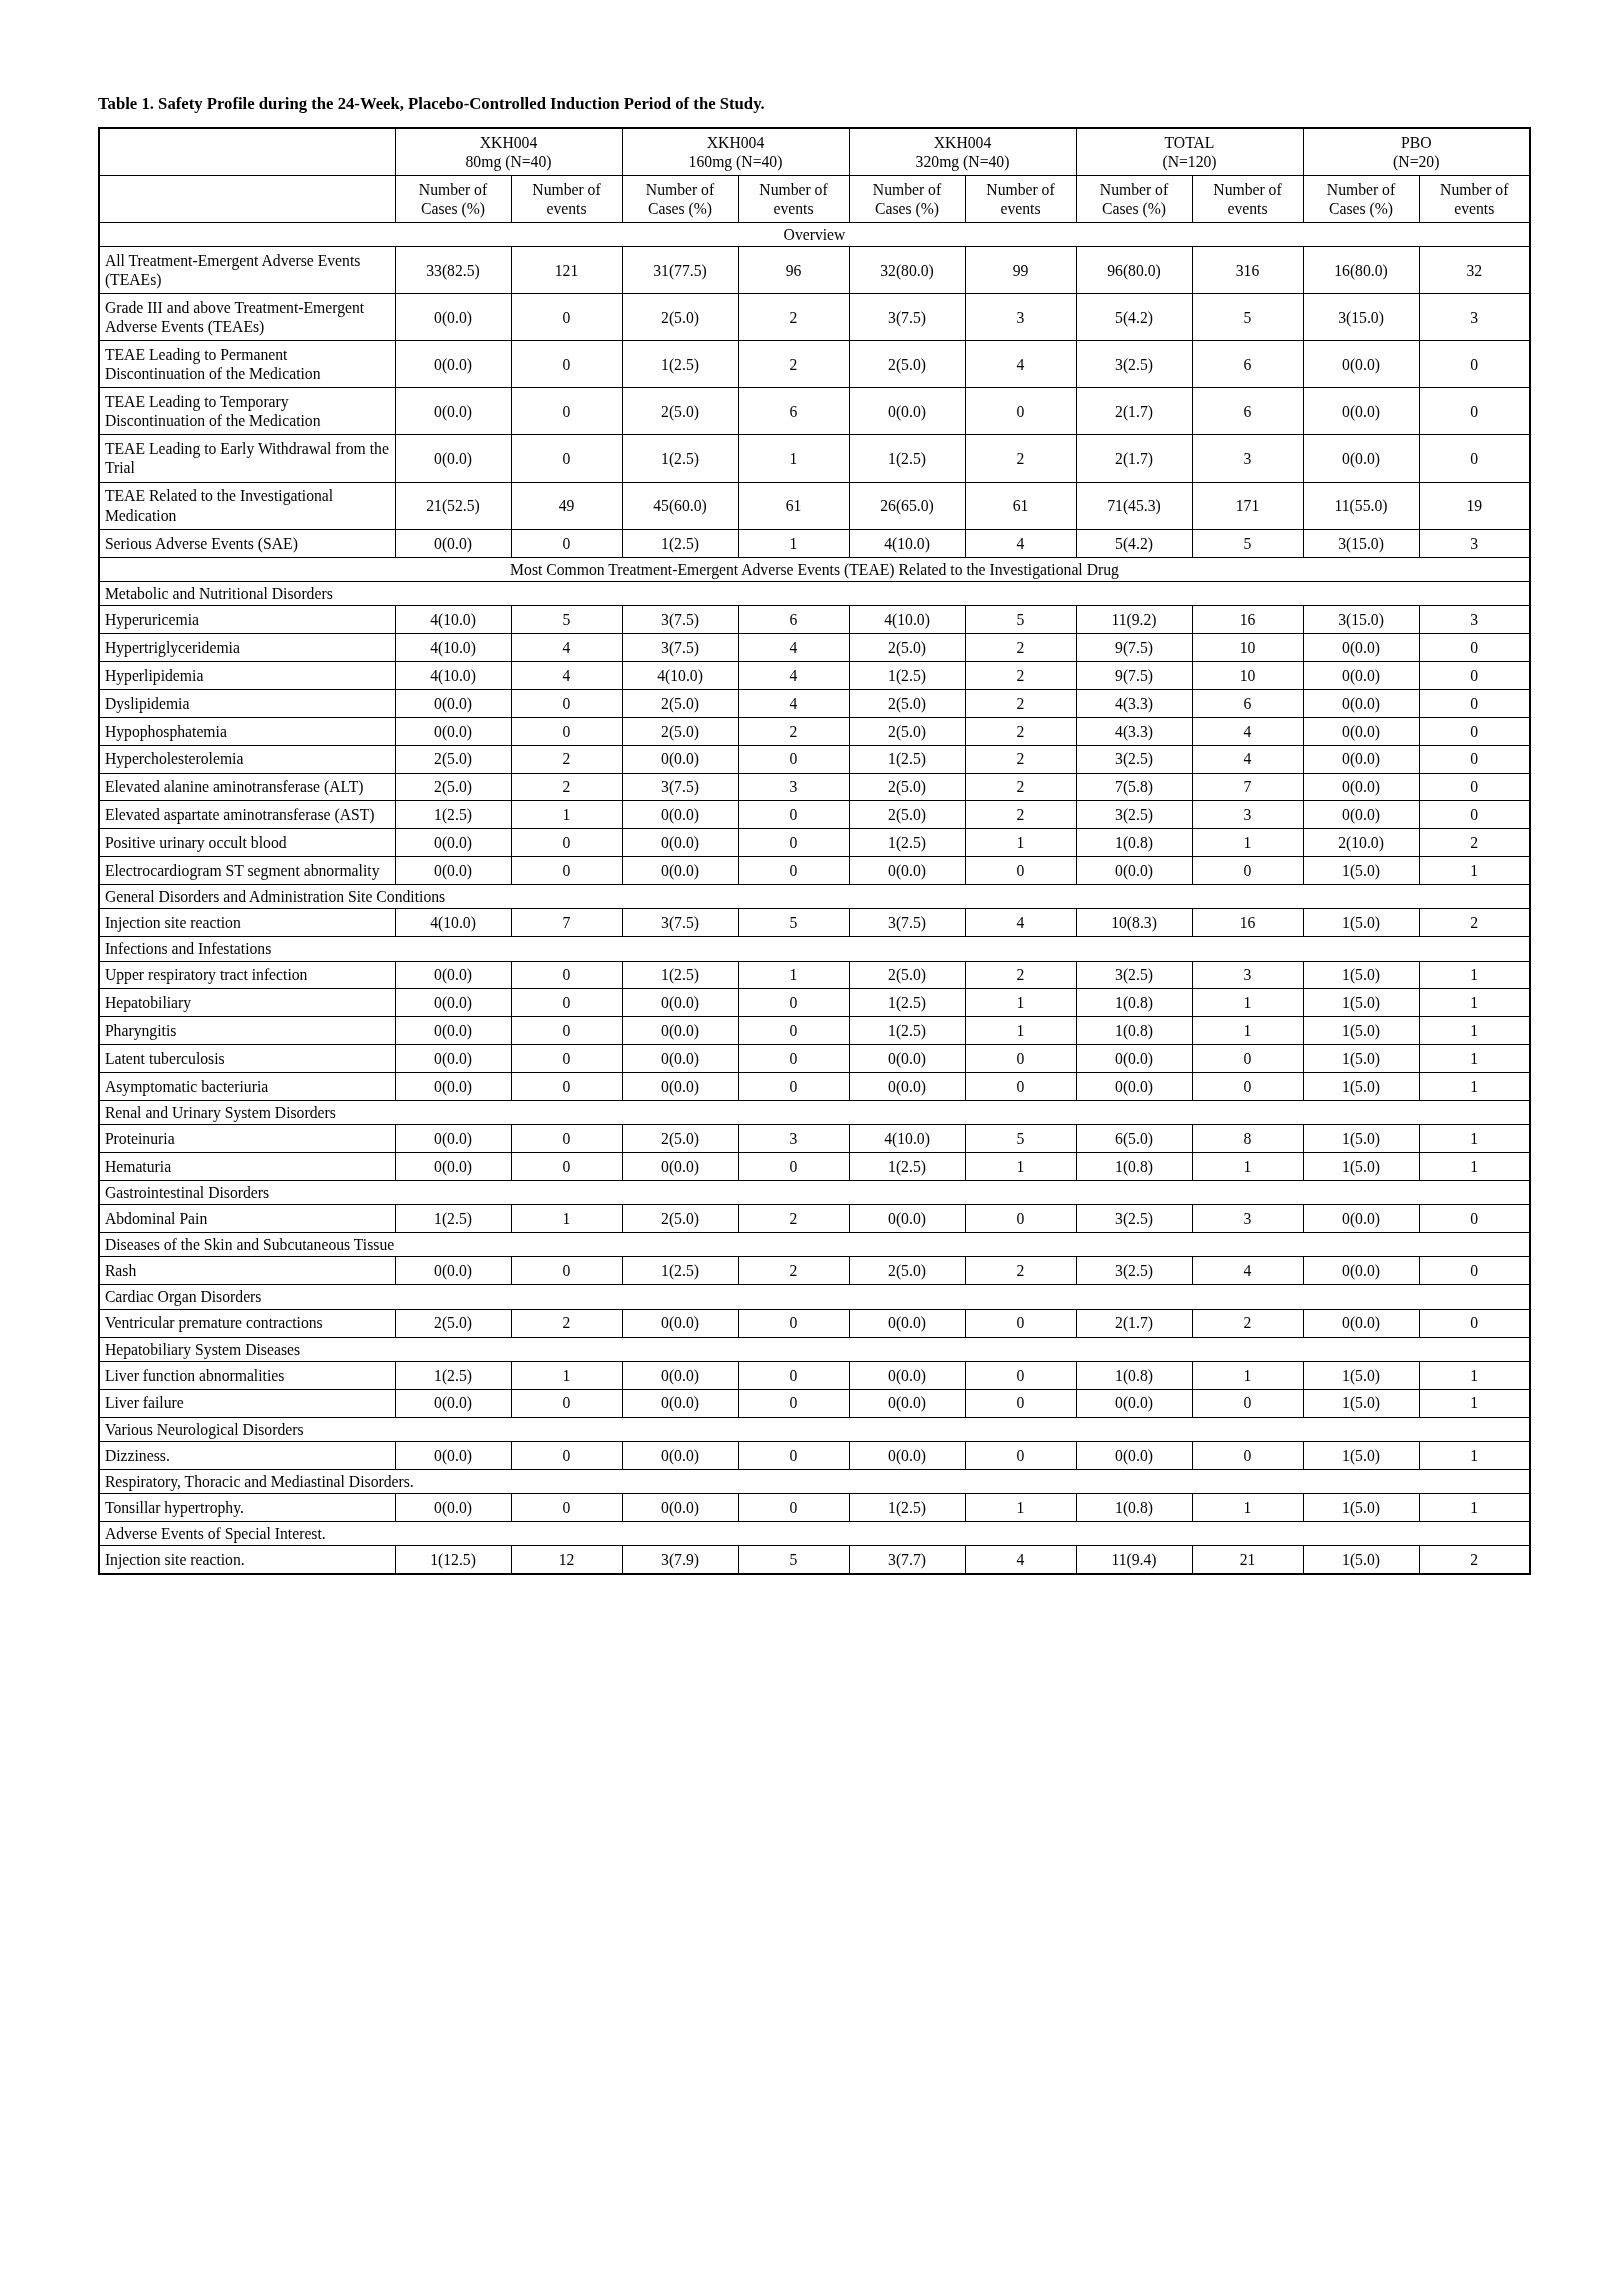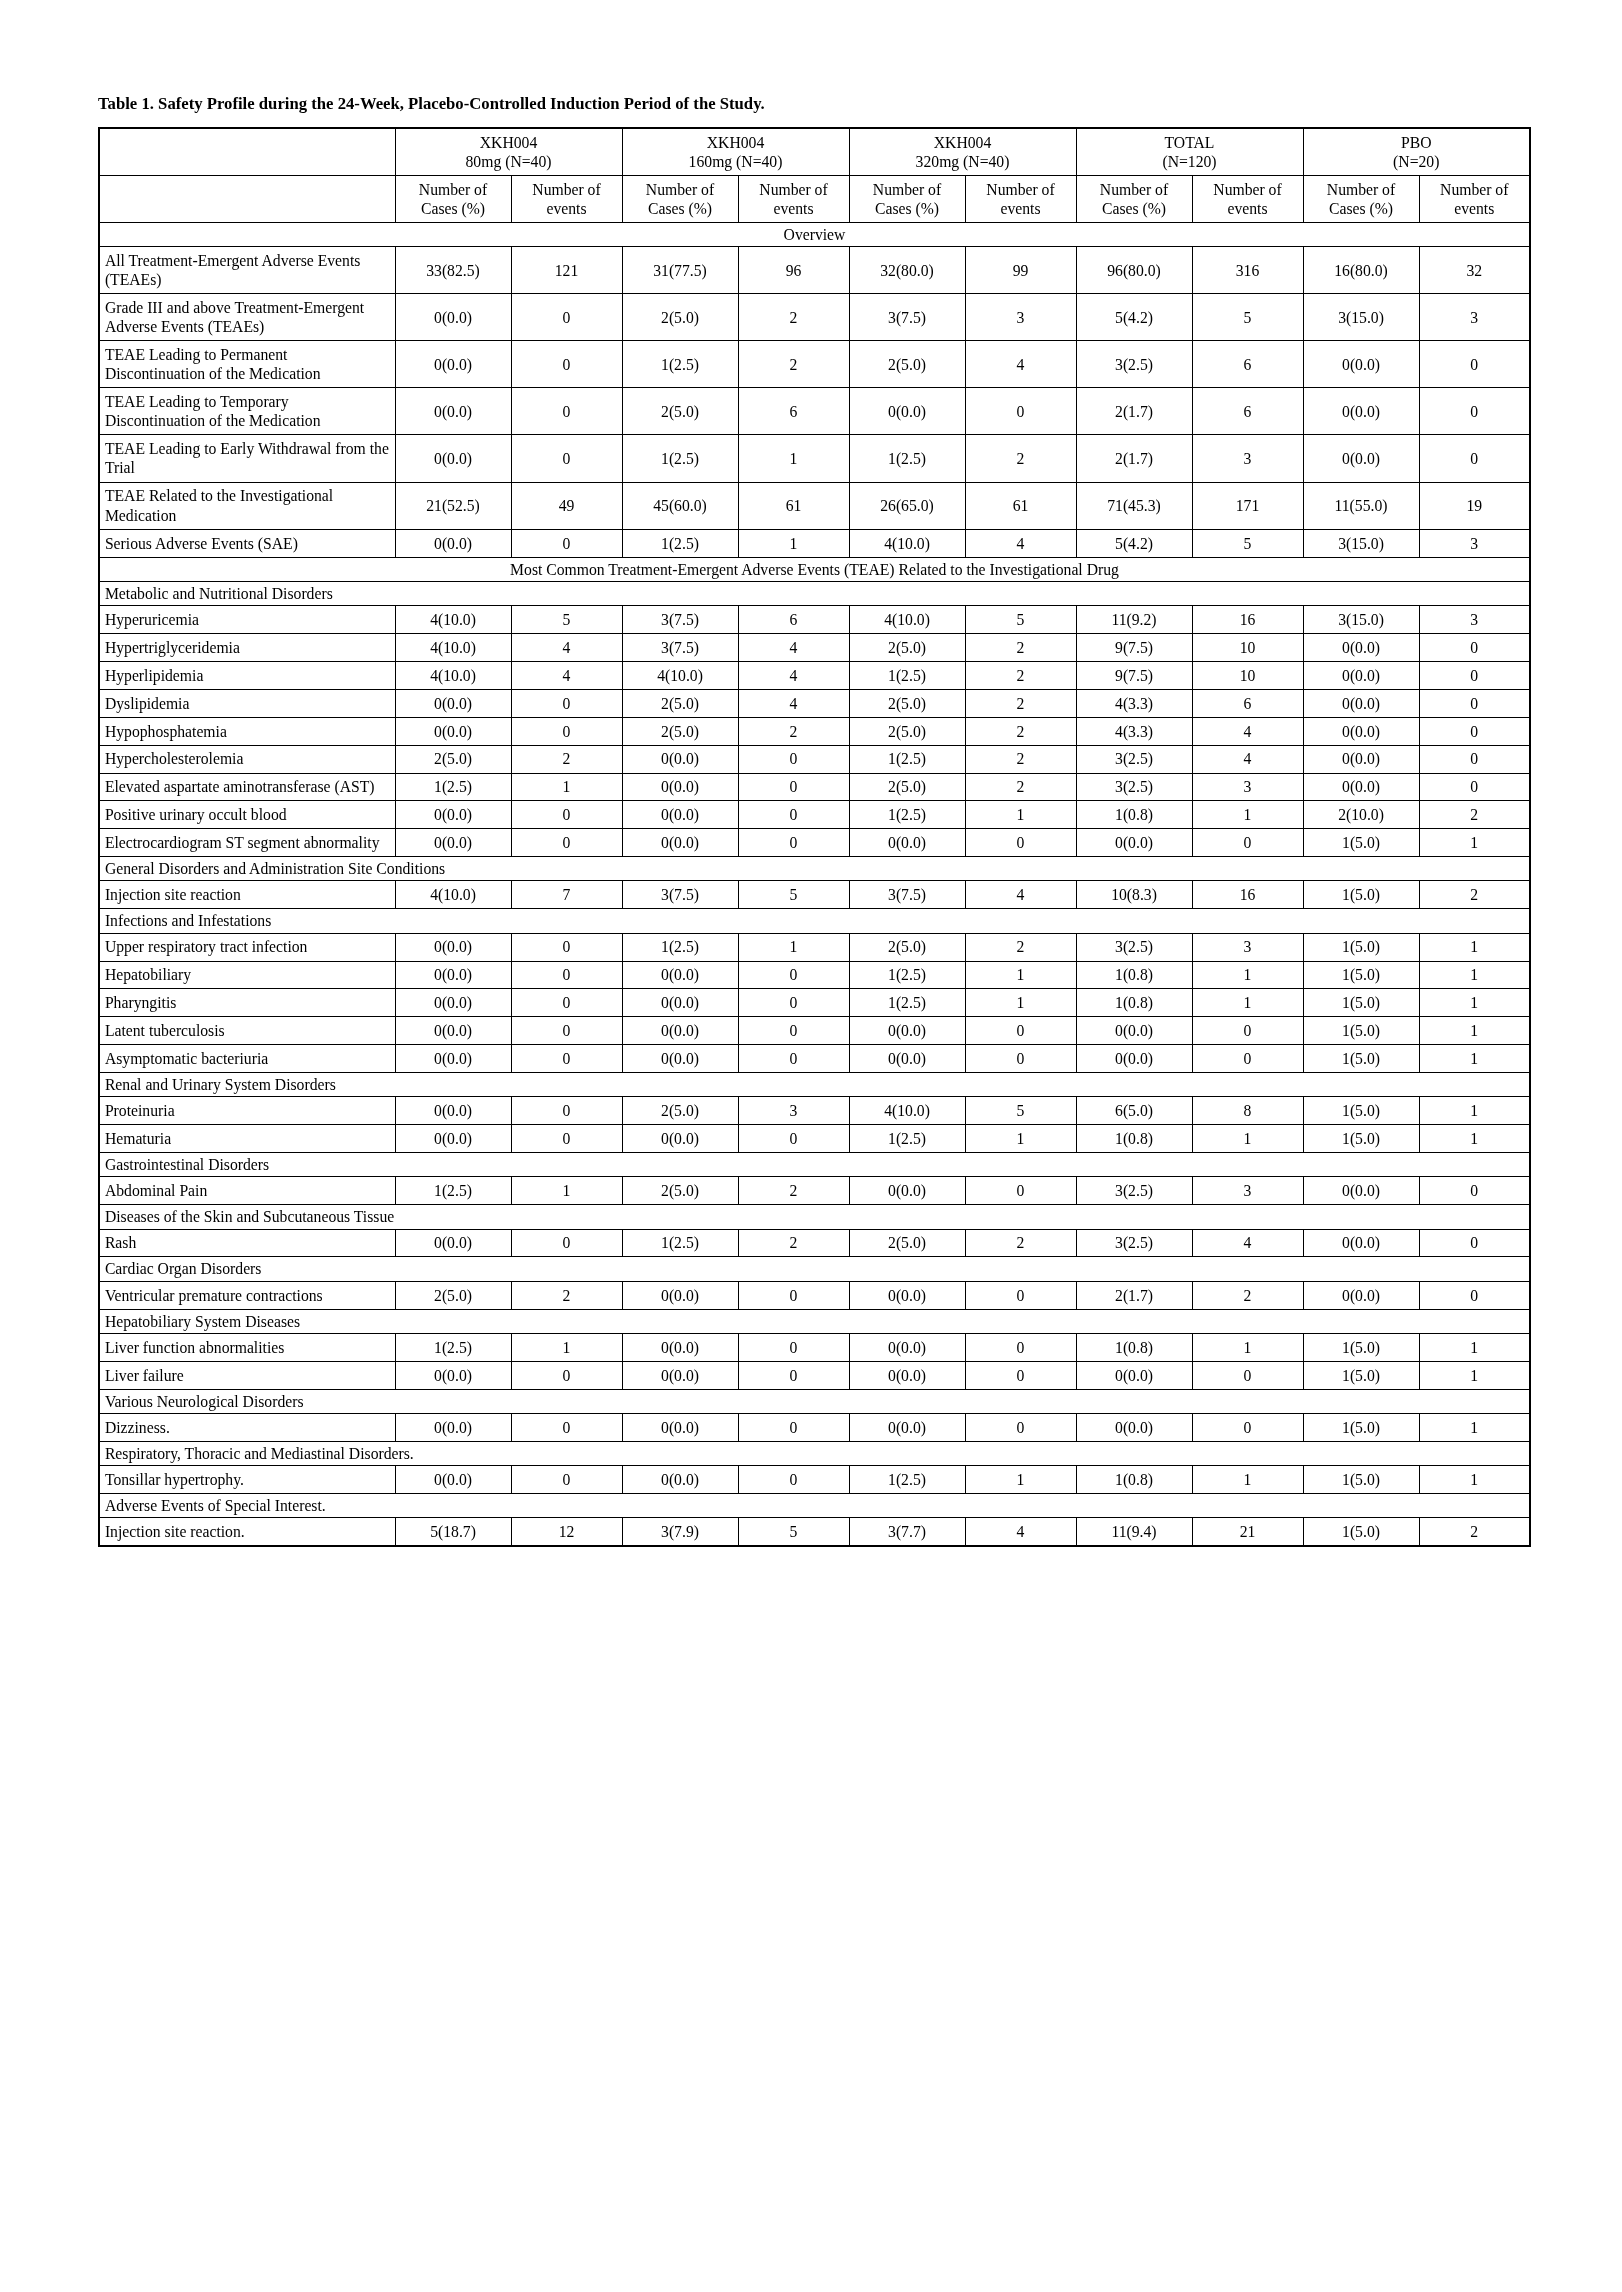--- a/index.html
+++ b/index.html
@@ -282,20 +282,33 @@
           <td class="value-cell">0(0.0)</td>
           <td class="value-cell">0</td>
           <td class="value-cell">1(2.5)</td>
           <td class="value-cell">2</td>
           <td class="value-cell">3(2.5)</td>
           <td class="value-cell">4</td>
           <td class="value-cell">0(0.0)</td>
           <td class="value-cell">0</td>
         </tr>
         <tr>
+          <td class="label-cell">Elevated alanine aminotransferase (ALT)</td>
+          <td class="value-cell">2(5.0)</td>
+          <td class="value-cell">2</td>
+          <td class="value-cell">3(7.5)</td>
+          <td class="value-cell">3</td>
+          <td class="value-cell">2(5.0)</td>
+          <td class="value-cell">2</td>
+          <td class="value-cell">7(5.8)</td>
+          <td class="value-cell">7</td>
+          <td class="value-cell">0(0.0)</td>
+          <td class="value-cell">0</td>
+        </tr>
+        <tr>
           <td class="label-cell">Elevated aspartate aminotransferase (AST)</td>
           <td class="value-cell">1(2.5)</td>
           <td class="value-cell">1</td>
           <td class="value-cell">0(0.0)</td>
           <td class="value-cell">0</td>
           <td class="value-cell">2(5.0)</td>
           <td class="value-cell">2</td>
           <td class="value-cell">3(2.5)</td>
           <td class="value-cell">3</td>
           <td class="value-cell">0(0.0)</td>
@@ -547,21 +560,21 @@
           <td class="value-cell">1(0.8)</td>
           <td class="value-cell">1</td>
           <td class="value-cell">1(5.0)</td>
           <td class="value-cell">1</td>
         </tr>
         <tr class="subsection-row">
           <td colspan="11">Adverse Events of Special Interest.</td>
         </tr>
         <tr>
           <td class="label-cell">Injection site reaction.</td>
-          <td class="value-cell">5(18.7)</td>
+          <td class="value-cell">1(12.5)</td>
           <td class="value-cell">12</td>
           <td class="value-cell">3(7.9)</td>
           <td class="value-cell">5</td>
           <td class="value-cell">3(7.7)</td>
           <td class="value-cell">4</td>
           <td class="value-cell">11(9.4)</td>
           <td class="value-cell">21</td>
           <td class="value-cell">1(5.0)</td>
           <td class="value-cell">2</td>
         </tr>

